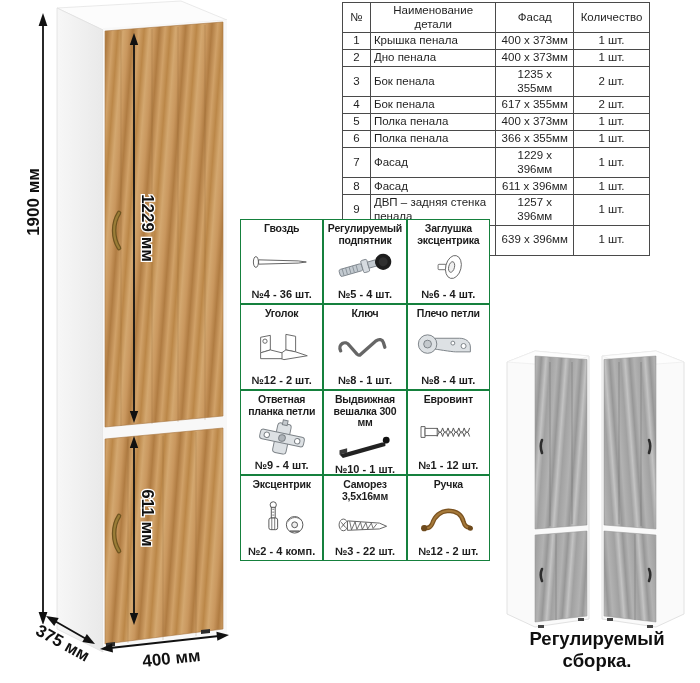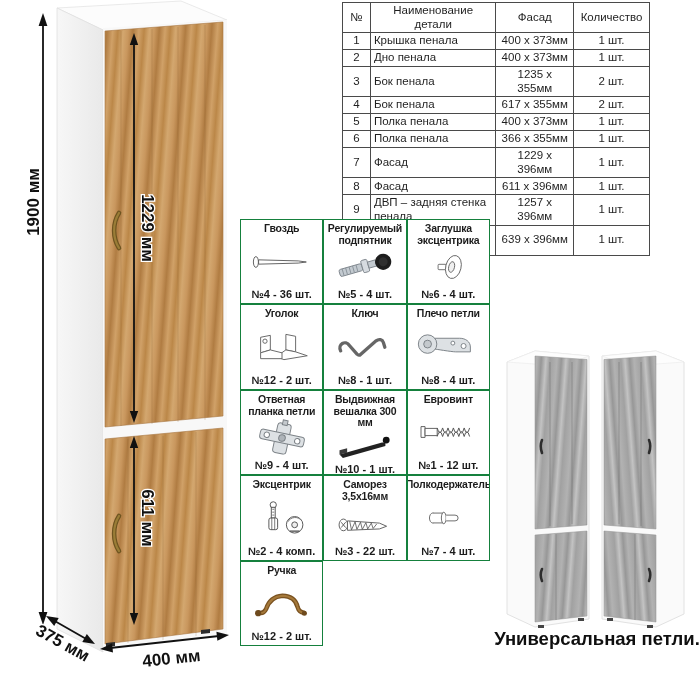--- a/index.html
+++ b/index.html
@@ -359,34 +359,20 @@
           <ellipse cx="12" cy="21" rx="4.8" ry="6.5"></ellipse>
           <path d="M9.5,18 l5,6 M14.5,18 l-5,6" stroke-width="1"></path>
           <path d="M16.5,16.5 L52,19 L60,22.5 L52,25.5 L16.5,27 Z"></path>
           <path d="M19,17 l2,9.5 4,-9 2,8.5 4,-8 2,8 4,-7.5 2,7 4,-6.5 2,6 4,-5" fill="none" stroke-width="0.9"></path>
         </g>
       </svg>
         </div>
       <div class="hw-count">№3 - 22 шт.</div>
     </div>
 
-    <div class="hw-cell">
-      <div class="hw-title">Полкодержатель</div>
-      <div class="hw-ico">
-          <svg width="70" height="34" viewBox="0 0 72 40">
-        <g fill="#fff" stroke="#555">
-          <ellipse cx="18" cy="20" rx="3.8" ry="5.8"></ellipse>
-          <path d="M18,14.2 h12 v11.6 h-12"></path>
-          <ellipse cx="31" cy="20" rx="2.8" ry="6.8"></ellipse>
-          <path d="M33.8,16.6 h10.5 a3.6,3.4 0 0 1 0,6.8 H33.8"></path>
-        </g>
-      </svg>
-        </div>
-      <div class="hw-count">№7 - 4 шт.</div>
-    </div>
 
     <div class="hw-cell">
       <div class="hw-title">Ручка</div>
       <div class="hw-ico">
           <svg width="70" height="40" viewBox="0 0 72 40">
         <path d="M12,30 q5,1.5 7.5,-3.5 q4,-13 17,-14 q13,0.5 15.5,11.5 q1.5,5.5 6.5,6" fill="none" stroke="#7a5220" stroke-width="4.6" stroke-linecap="round"></path>
         <path d="M12,30 q5,1.5 7.5,-3.5 q4,-13 17,-14 q13,0.5 15.5,11.5 q1.5,5.5 6.5,6" fill="none" stroke="#a5793a" stroke-width="2" stroke-linecap="round"></path>
         <circle cx="11.5" cy="30.5" r="3.2" fill="#6e4a1d"></circle>
         <circle cx="59" cy="30.5" r="2.6" fill="#6e4a1d"></circle>
       </svg>
@@ -419,14 +405,14 @@
         <line x1="58" y1="192" x2="58" y2="278"></line>
       </g>
       <path d="M44,98 q-2.5,6 0,13" stroke="#2e2e2e" stroke-width="2.6" fill="none" stroke-linecap="round"></path>
       <path d="M44,227 q-2.5,5.5 0,12" stroke="#2e2e2e" stroke-width="2.6" fill="none" stroke-linecap="round"></path>
       <rect x="40" y="283" width="6" height="3" fill="#444"></rect>
       <rect x="80" y="276" width="6" height="3" fill="#444"></rect>
     </g>
     <use href="#gcab" transform="translate(195,0) scale(-1,1)"></use>
   </svg>
 
-  <div class="caption">Универсальная петли.</div>
+  <div class="caption">Регулируемый сборка.</div>
 </div>
 
 </body></html>

